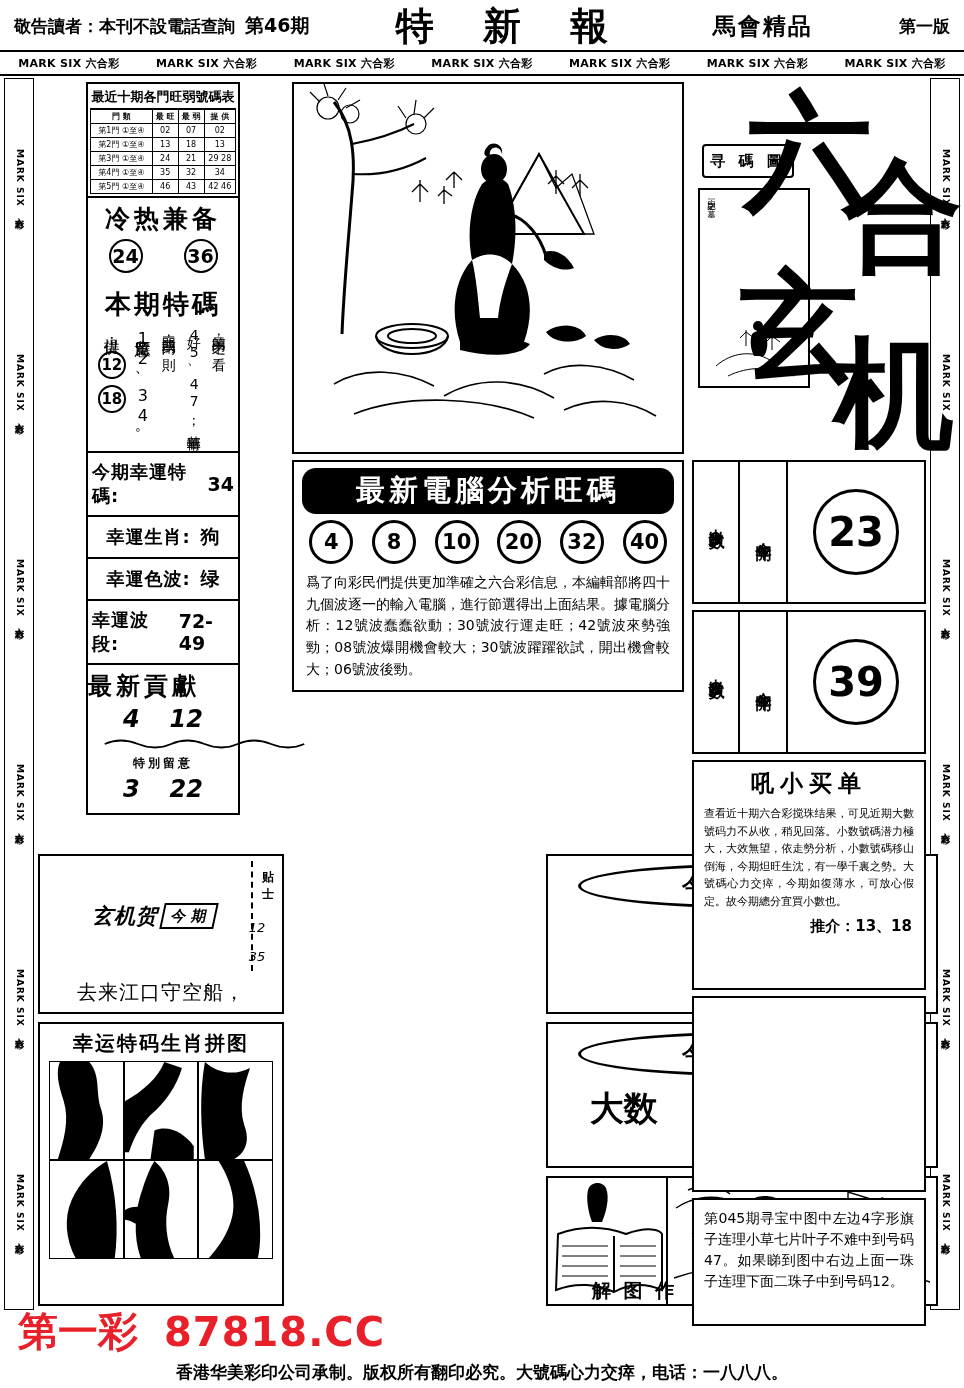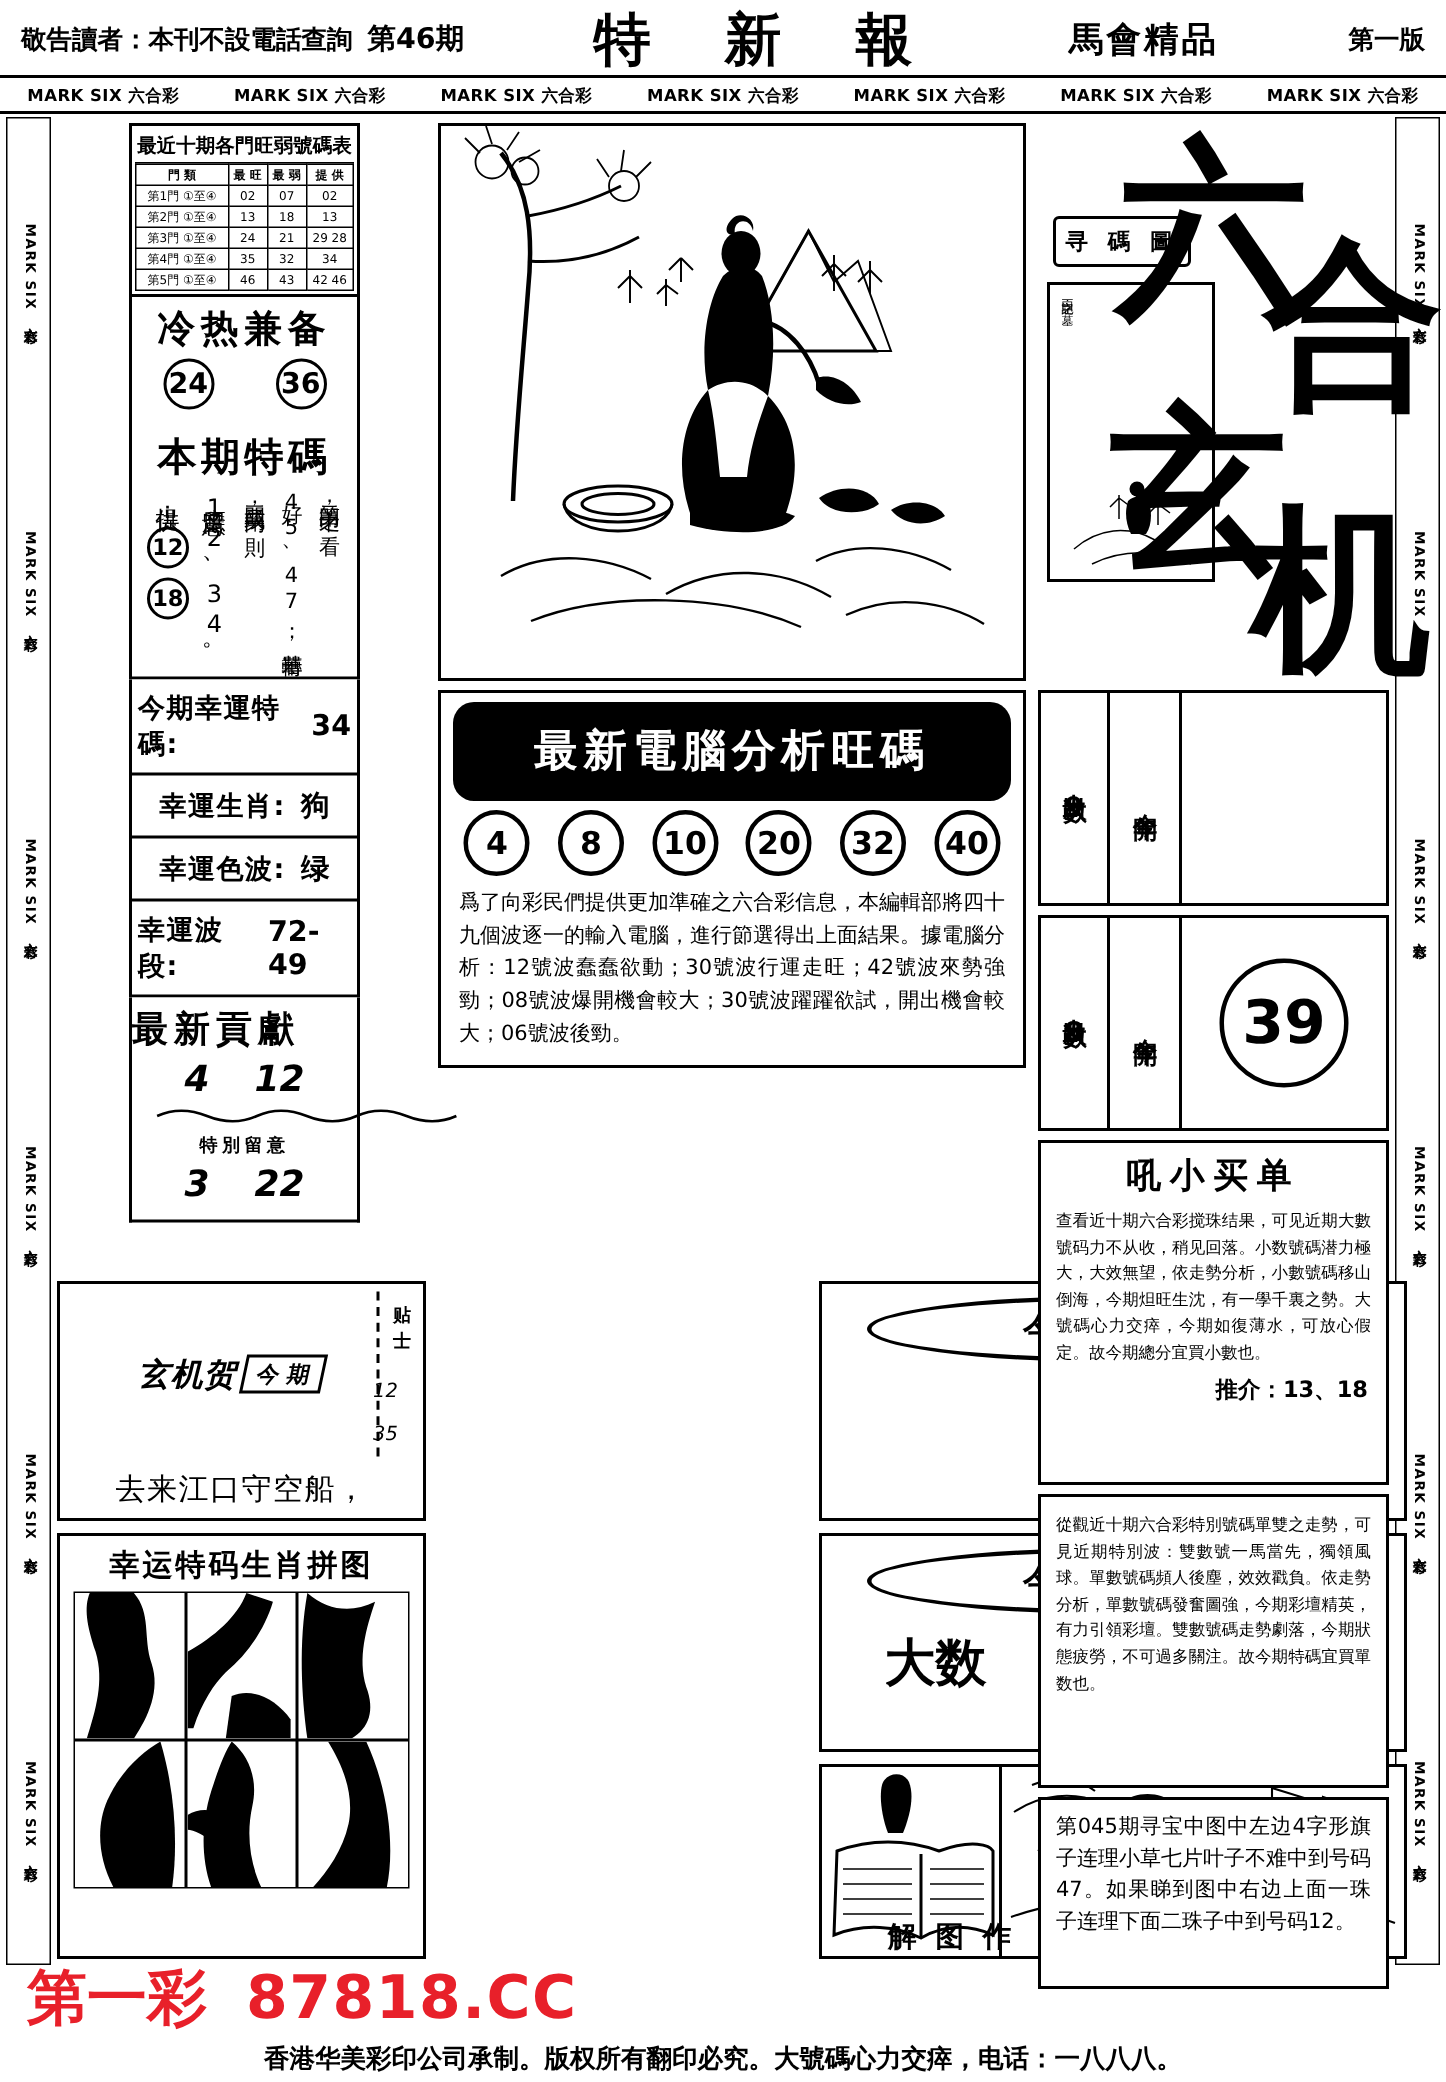--- a/index.html
+++ b/index.html
@@ -95,21 +95,21 @@
   .puz-title { text-align:center; font-size:20px; font-weight:bold; letter-spacing:2px; padding:6px 0 4px;}
   .puzgrid { display:grid; grid-template-columns:1fr 1fr 1fr; grid-template-rows:1fr 1fr; width:224px; height:198px; margin:0 auto; }
   .puzcell { border:1px solid #000; position:relative; overflow:hidden; background:#fff; }
 
   
   .col-mid { position:absolute; left:254px; top:0; width:392px; }
   .illus { height:372px; position:relative; overflow:hidden; }
   .comp { margin-top:6px; }
   .comp-banner {
     background:#000; color:#fff; text-align:center; font-size:29px; font-weight:bold;
-    letter-spacing:4px; padding:13px 0; margin:6px 8px 4px; border-radius:14px;
+    letter-spacing:4px; padding:3px 0; margin:6px 8px 4px; border-radius:14px;
   }
   .balls { display:flex; justify-content:space-around; padding:2px 6px 6px; }
   .ball { width:44px;height:44px;border:3px solid #000;border-radius:50%;display:flex;align-items:center;justify-content:center;font-size:21px;font-weight:bold;}
   .comp-text { font-size:14px; line-height:1.55; padding:2px 12px 10px; text-align:justify; }
 
   
   .mid2 { position:absolute; left:254px; top:772px; width:392px; }
   .oval { border:3px solid #000; border-radius:50%; text-align:center; font-size:22px; font-weight:bold; padding:4px 0; margin:8px 30px 2px; letter-spacing:2px;}
   .bigword { text-align:center; font-size:62px; font-weight:bold; font-family:"DejaVu Serif",serif; padding:2px 0 10px;}
   .twoword { display:flex; justify-content:space-around; align-items:center; font-size:34px; font-weight:bold; padding:8px 0 14px;}
@@ -499,20 +499,23 @@
 
       <div class="stats">
         <div class="stat-row">
           <div class="stat-cnt">
             <div class="vt">出次數</div>
             <div style="font-size:18px;font-weight:bold;margin-top:6px;">9</div>
           </div>
           <div class="stat-lbl">
             <div class="vt">今年開</div>
           </div>
+          <div class="stat-num">
+            <div class="bigcirc">23</div>
+          </div>
         </div>
         <div class="stat-row">
           <div class="stat-cnt">
             <div class="vt">出次數</div>
             <div style="font-size:18px;font-weight:bold;margin-top:6px;">8</div>
           </div>
           <div class="stat-lbl">
             <div class="vt">今年開</div>
           </div>
           <div class="stat-num">
@@ -521,21 +524,20 @@
         </div>
       </div>
 
       <div class="box analysis" style="height:230px;">
         <div class="ana-title">吼小买单</div>
         <div class="ana-text">查看近十期六合彩搅珠结果，可见近期大數號码力不从收，稍见回落。小数號碼潜力極大，大效無望，依走勢分析，小數號碼移山倒海，今期炟旺生沈，有一學千裏之勢。大號碼心力交瘁，今期如復薄水，可放心假定。故今期總分宜買小數也。</div>
         <div class="ana-rec">推介：13、18</div>
       </div>
 
       <div class="box" style="margin-top:6px;height:196px;">
-        <div class="ana-text" style="padding-top:10px;">從觀近十期六合彩特別號碼單雙之走勢，可見近期特別波：雙數號一馬當先，獨領風球。單數號碼頻人後塵，效效戳負。依走勢分析，單數號碼發奮圖強，今期彩壇精英，有力引領彩壇。雙數號碼走勢劇落，今期狀態疲勞，不可過多關注。故今期特碼宜買單数也。</div>
       </div>
 
       <div class="box" style="margin-top:6px;height:128px;">
         <div style="font-size:14px;line-height:1.5;padding:8px 10px;text-align:justify;">第045期寻宝中图中左边4字形旗子连理小草七片叶子不难中到号码47。如果睇到图中右边上面一珠子连理下面二珠子中到号码12。</div>
       </div>
     </div>
   </div>
 
   <div class="footer">
     <div class="brandline">

